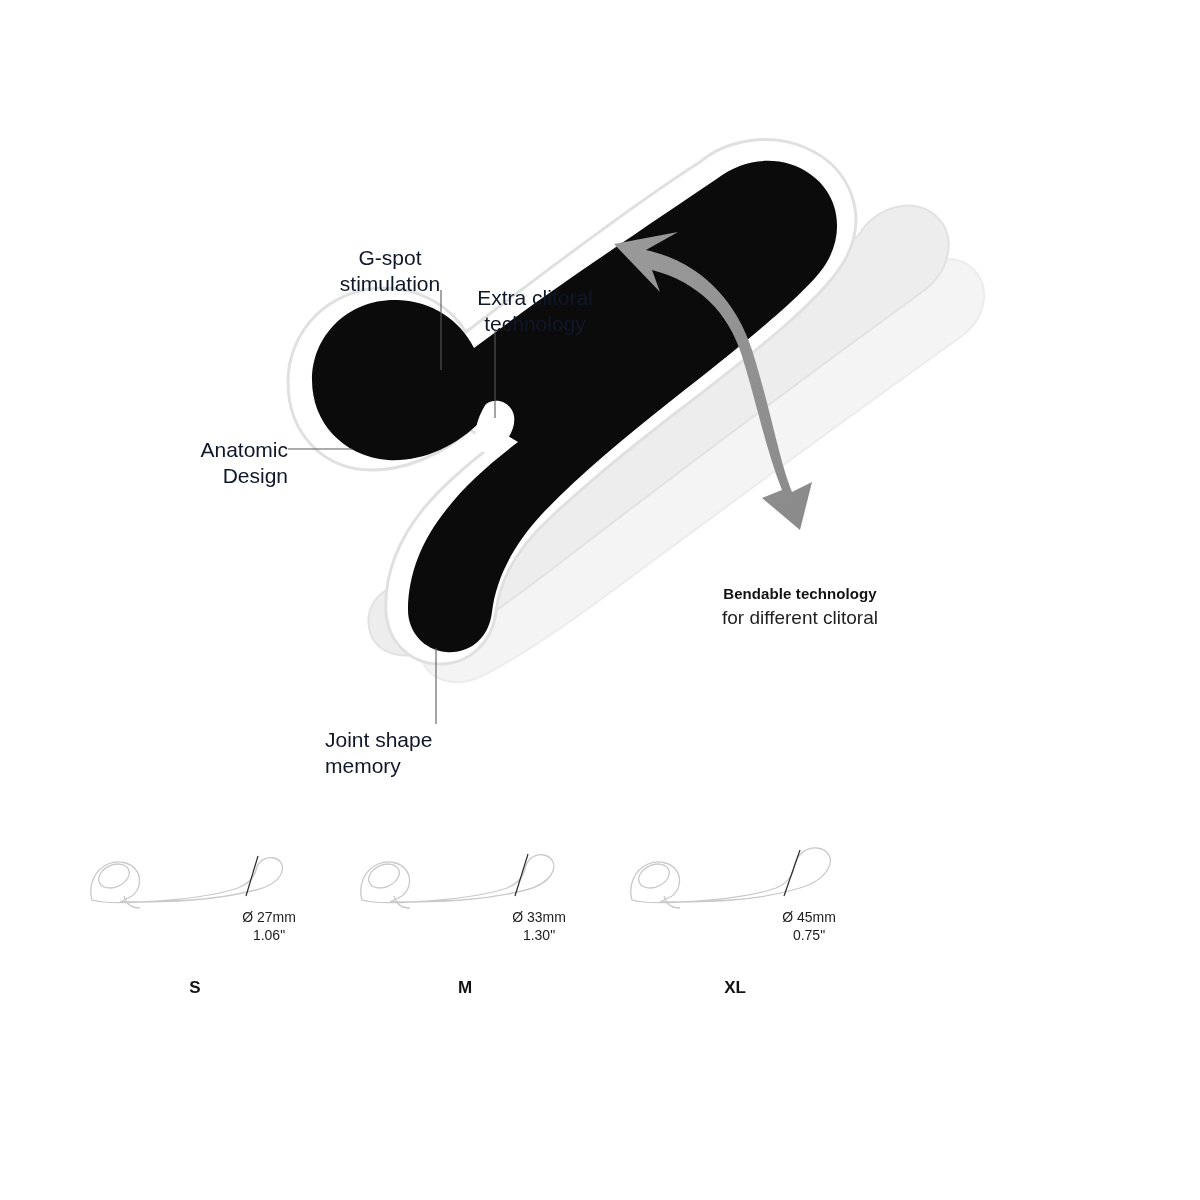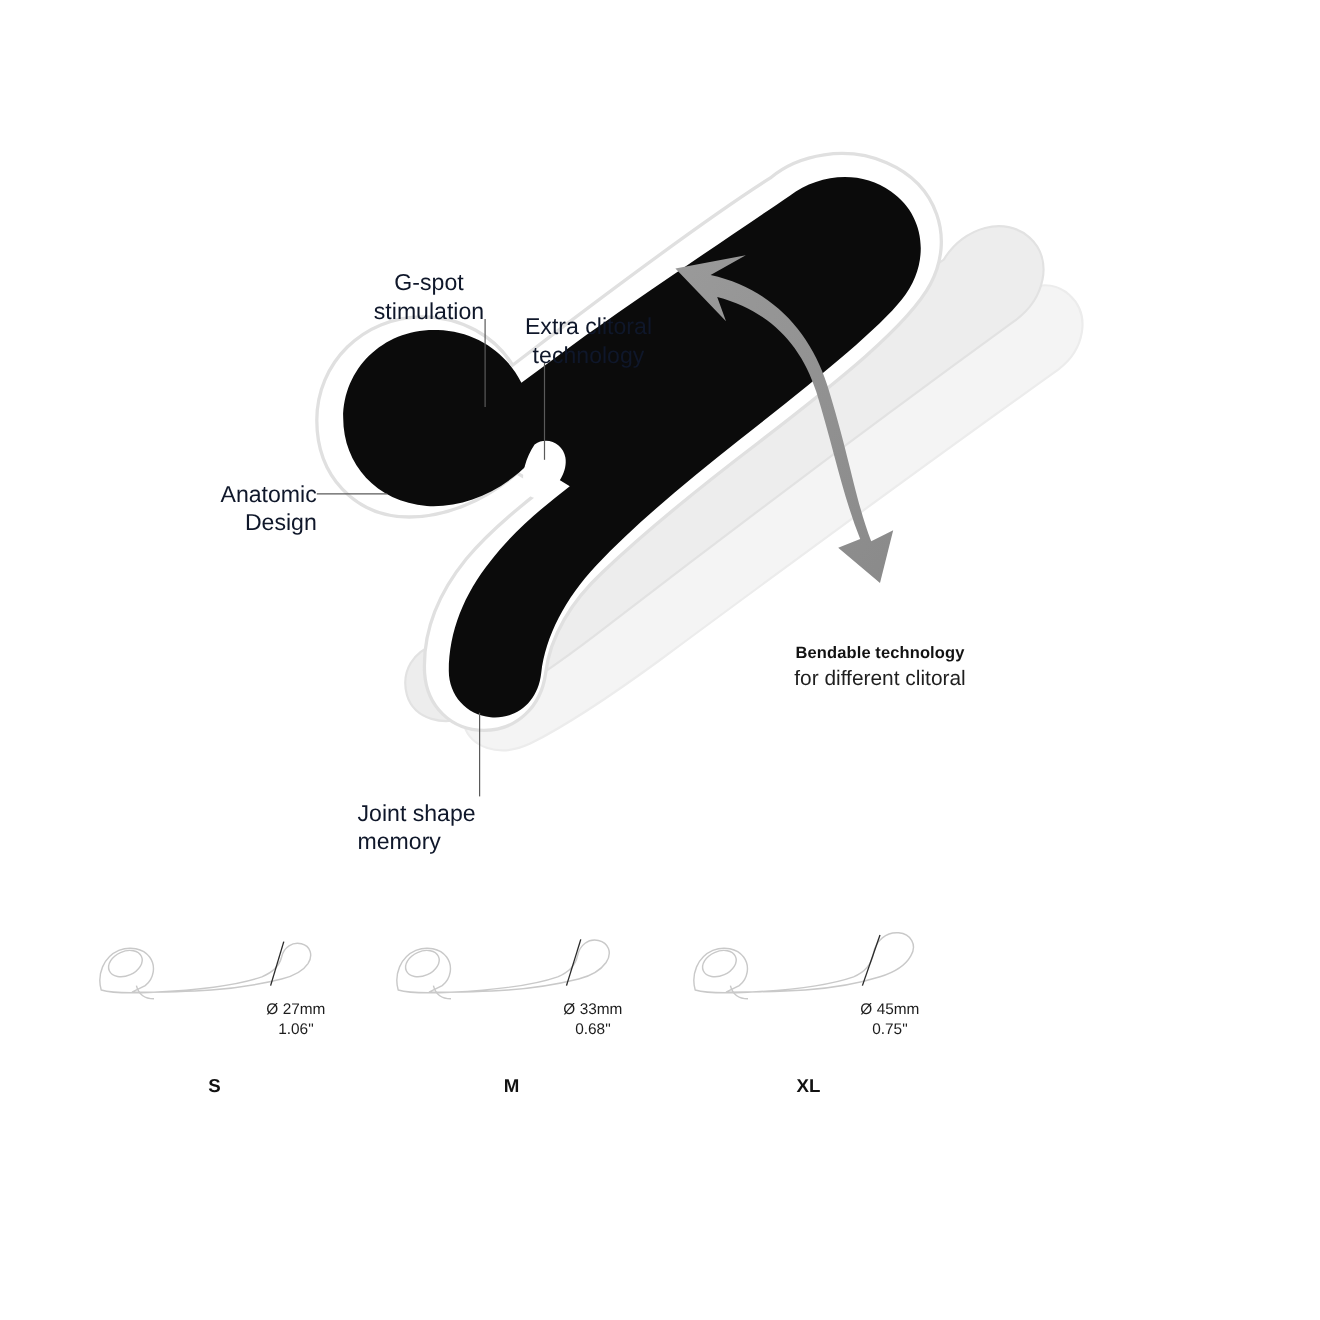--- a/index.html
+++ b/index.html
@@ -291,21 +291,21 @@
                      C 173,58 167,64 157,68
                      C 137,75 100,80 60,82
                      C 40,83 22,83 12,80 Z"></path>
             <ellipse cx="34" cy="56" rx="16" ry="11" transform="rotate(-24 34 56)"></ellipse>
             <path d="M 44,76 C 46,84 52,88 60,88"></path>
           </g>
           <line x1="178" y1="34" x2="165" y2="76" stroke="#2a2a2a" stroke-width="1.2"></line>
         </svg>
       </div>
       <div class="size-dims">Ø 33mm
-0.68"</div>
+1.30"</div>
       <div class="size-label">M</div>
     </div>
 
 
     <div class="size-cell">
       <div class="size-art">
         <svg width="230" height="100" viewBox="0 0 230 100">
           <g fill="none" stroke="#c9c9c9" stroke-width="1.3">
             <path d="M 12,80
                      C 8,66 14,50 28,44

